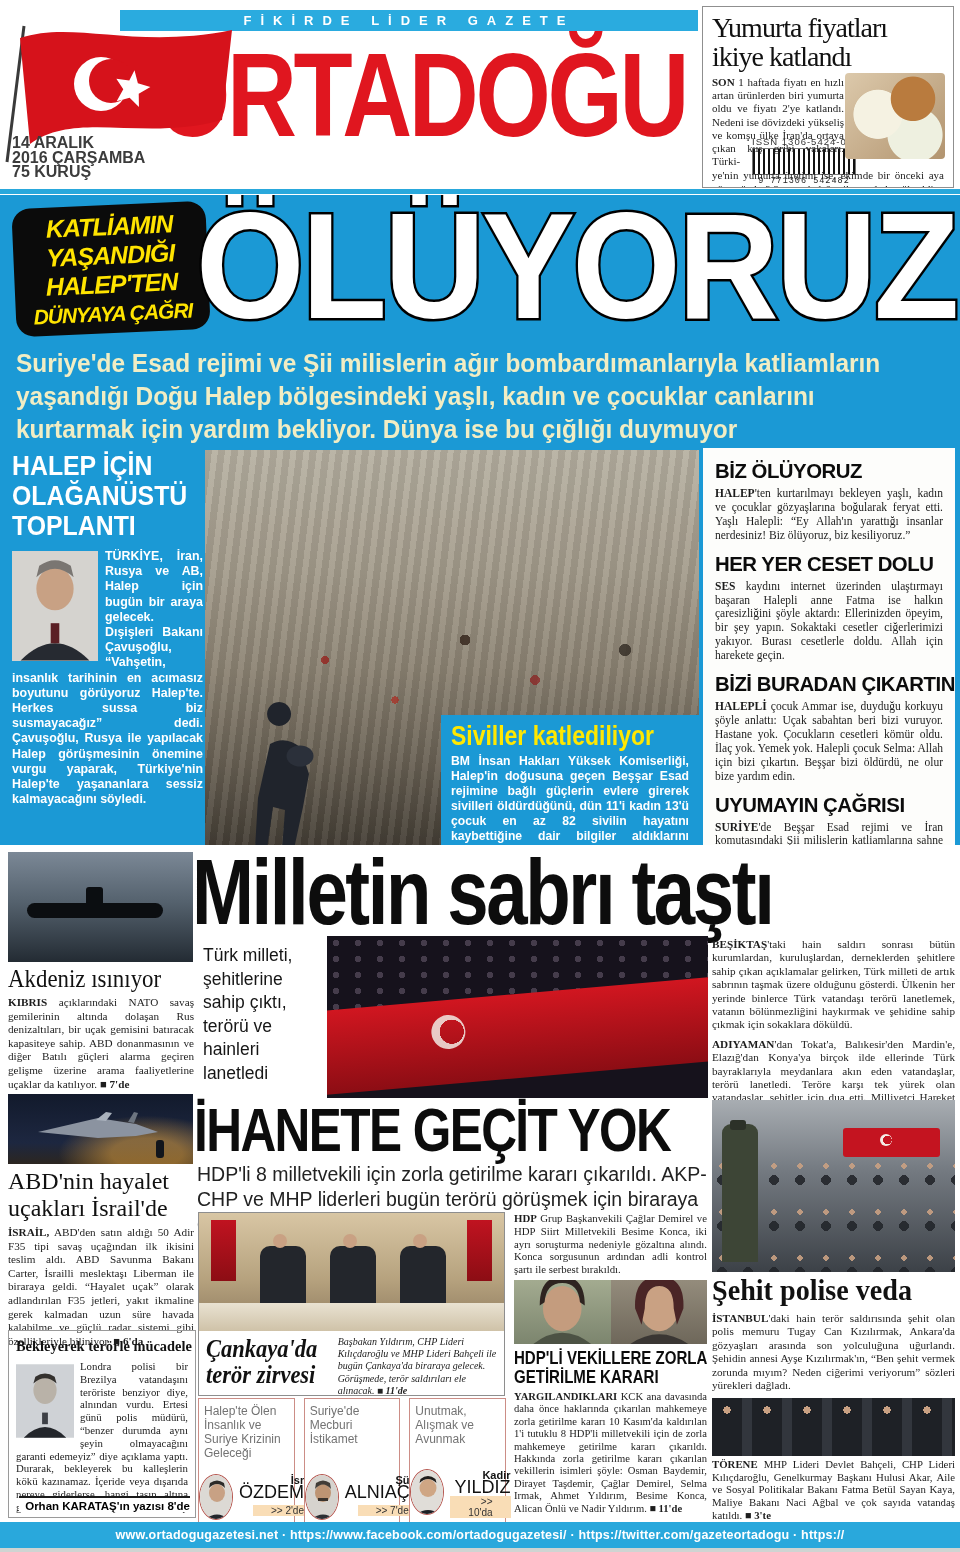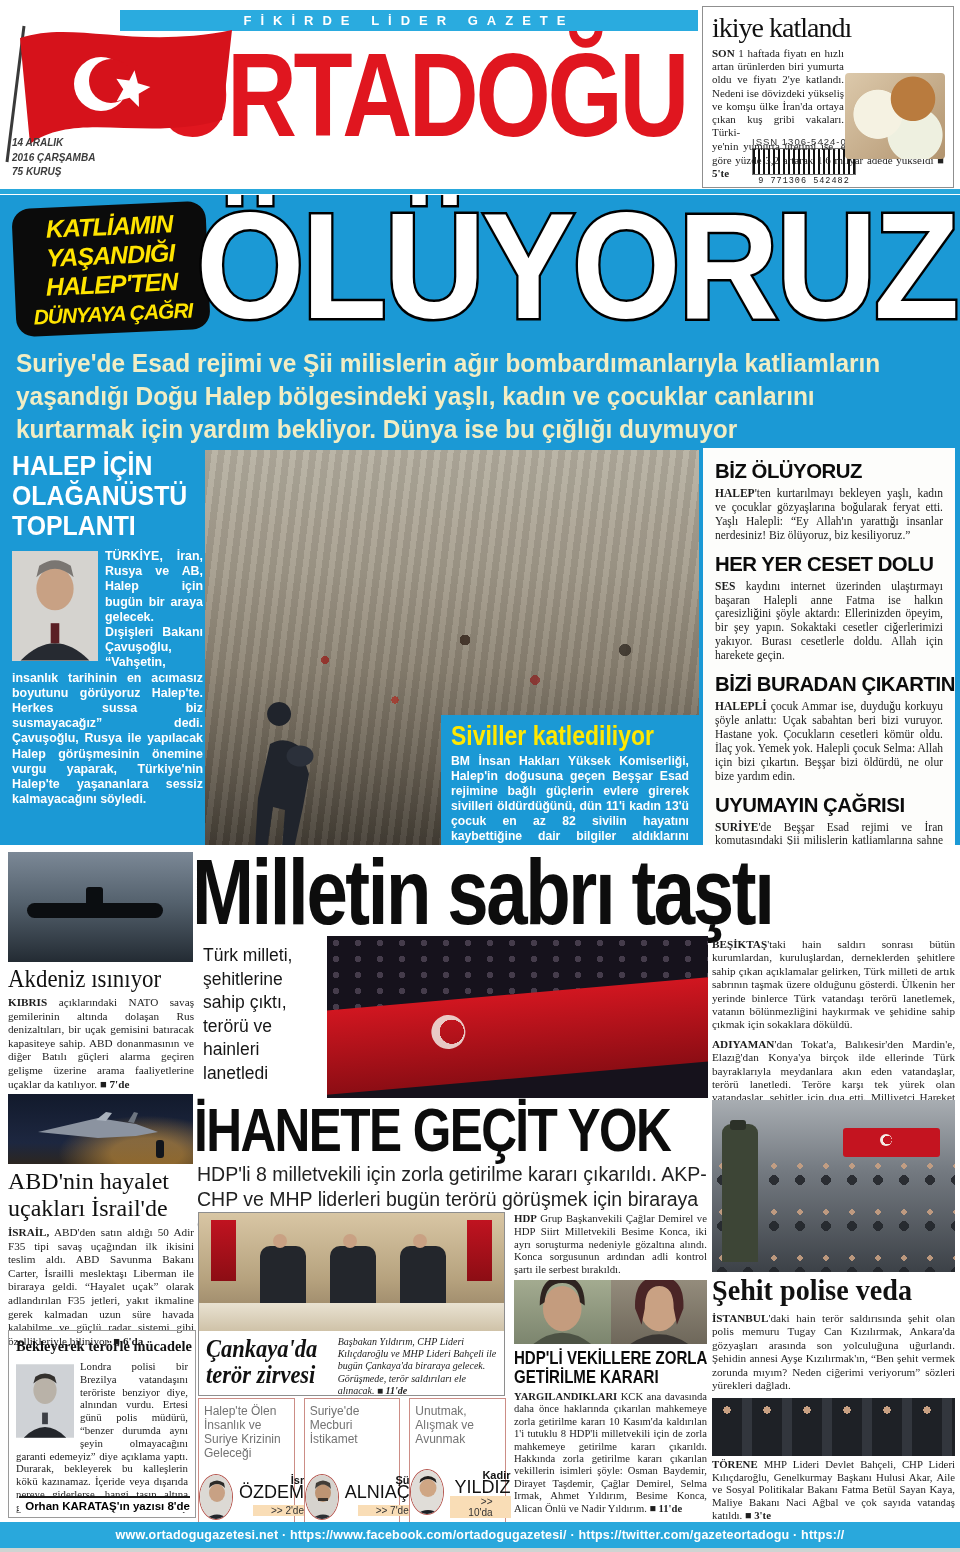--- a/index.html
+++ b/index.html
@@ -7,21 +7,21 @@
   body { font-family:"Liberation Sans", sans-serif; }
   #page { position:relative; width:960px; height:1552px; background:#ffffff; overflow:hidden; margin:0 auto; }
   .abs { position:absolute; }
 
   
   .slogan { left:120px; top:10px; width:578px; height:21px; background:#2aabdf; color:#fff;
             font-size:13px; font-weight:bold; letter-spacing:9px; text-align:center; line-height:21px; }
   .logo { left:155px; top:36px; color:#e0161f; font-weight:bold; font-size:118px; line-height:118px;
           letter-spacing:-4px; transform:scaleX(.82); transform-origin:left top; white-space:nowrap; z-index:1; }
   .flagwrap { left:4px; top:24px; width:232px; height:142px; z-index:2; }
-  .dateblock { left:12px; top:136px; font-size:10px; font-weight:bold; color:#3c3c3c; line-height:14.5px; z-index:3;font-style:italic; }
+  .dateblock { left:12px; top:136px; font-size:16px; font-weight:bold; color:#3c3c3c; line-height:14.5px; z-index:3; }
   .motto { left:180px; top:155px; width:480px; text-align:center; font-size:19px; font-weight:bold;
            letter-spacing:6px; color:#2b2b2b; }
   .issn { left:752px; top:136px; font-size:9.5px; color:#333; letter-spacing:1px; }
   .barcode { left:752px; top:148px; width:104px; height:27px;
              background:repeating-linear-gradient(90deg,#111 0 2px,#fff 2px 5px); border:1px solid #777; }
   .barcode-digits { left:752px; top:176px; width:104px; text-align:center; font-family:Liberation Mono, monospace;
                     font-size:8.5px; color:#222; letter-spacing:1px; }
   .header-rule { left:0; top:189px; width:960px; height:5px; background:#29a8dc; }
 
   
@@ -201,20 +201,21 @@
     <div>2016 ÇARŞAMBA</div>
     <div>75 KURUŞ</div>
   </div>
 
 
   <div class="abs issn">ISSN 1306-5424-03</div>
   <div class="abs barcode"></div>
   <div class="abs barcode-digits">9 771306 542482</div>
 
   <div class="abs eggbox">
+    <div class="egg-title">Yumurta fiyatları</div>
     <div class="egg-title">ikiye katlandı</div>
     <div class="egg-photo"></div>
     <div class="egg-body"><b>SON</b><span> 1 haftada fiyatı en hızlı artan ürünlerden biri yumurta oldu ve fiyatı 2'ye katlandı. Nedeni ise dövizdeki yükseliş ve komşu ülke İran'da ortaya çıkan kuş gribi vakaları.  Türki-</span></div>
     <div class="egg-body2"><span>ye'nin yumurta üretimi ise, ekimde bir önceki aya göre yüzde 3,2 artarak 1,6 milyar adede yükseldi </span><b>■ 5'te</b></div>
   </div>
 
   <div class="abs header-rule"></div>
 
   <div class="abs lead-sec">
 

